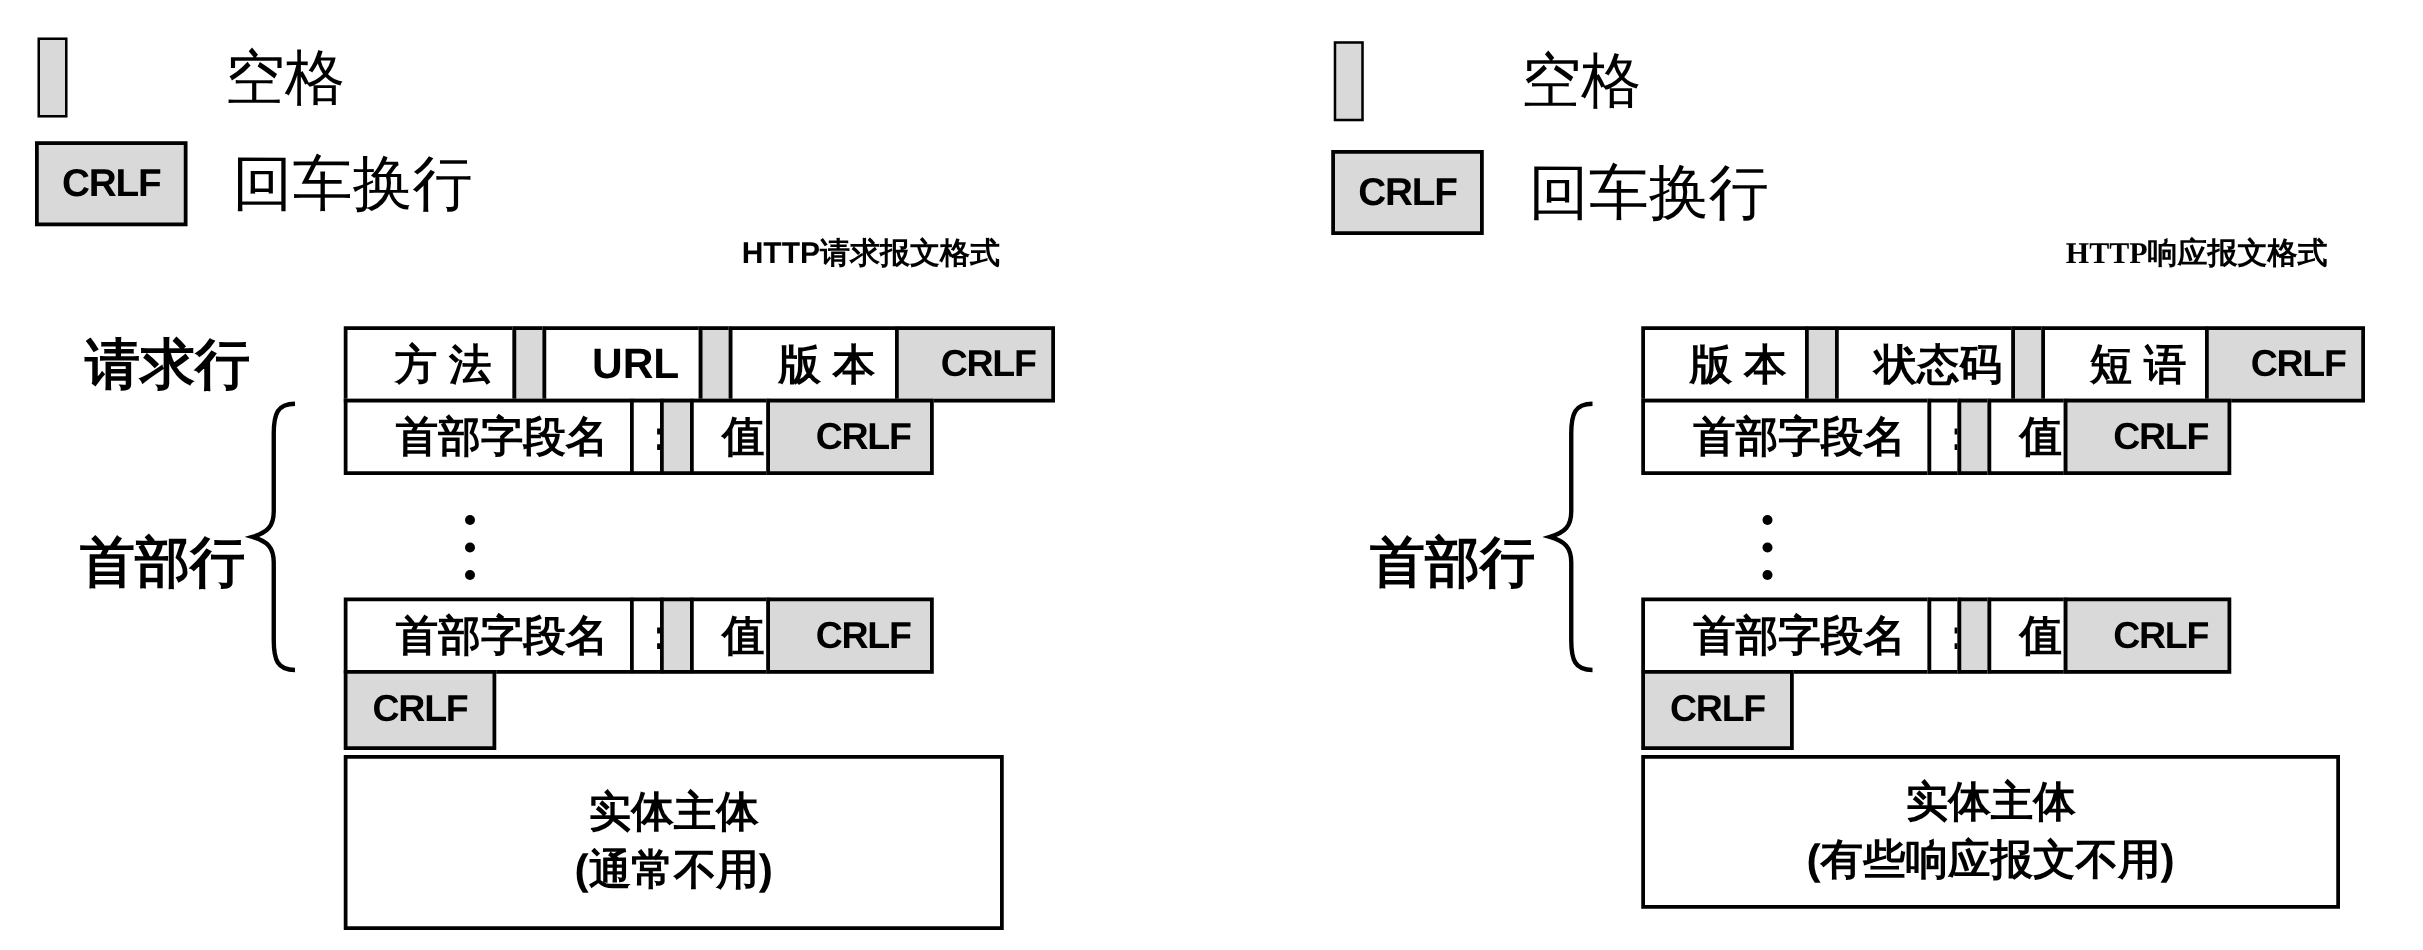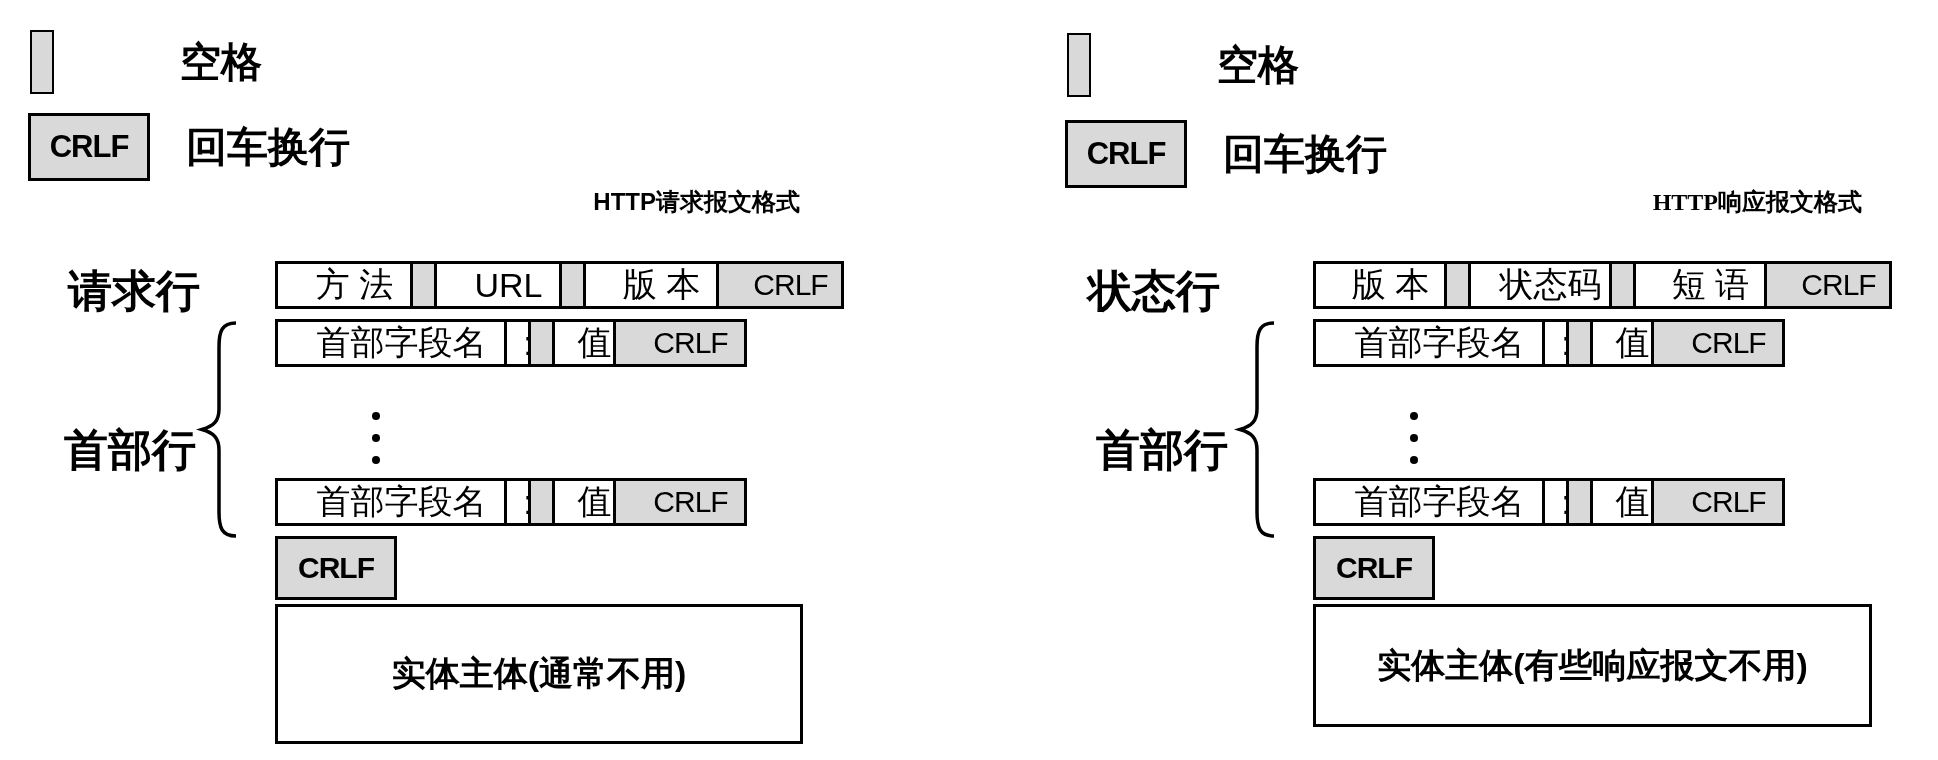--- a/index.html
+++ b/index.html
@@ -3,46 +3,46 @@
 <meta charset="utf-8">
 <style>
   html,body{margin:0;padding:0;background:#ffffff;}
   body{font-family:"Liberation Sans","DejaVu Sans",sans-serif;color:#000;}
   .canvas{position:relative;width:1938px;height:760px;background:#fff;overflow:hidden;}
 
   
   .row{position:absolute;display:flex;}
   .cell{box-sizing:border-box;border:3px solid #000;background:#fff;
         display:flex;align-items:center;justify-content:center;
-        font-weight:normal;font-size:34px;height:48px;padding-left:21px;}
+        font-weight:bold;font-size:34px;height:61px;padding-left:21px;}
   .cell + .cell{margin-left:-3px;}
   .cell.gray{background:#d9d9d9;}
   .cell.crlf-cell{font-size:30px;letter-spacing:-1px;}
   .cell.colon-cell{font-size:34px;}
 
   .side-label{position:absolute;display:flex;align-items:center;justify-content:flex-end;
               font-weight:bold;font-size:44px;}
   .diagram-title{position:absolute;text-align:right;font-weight:bold;font-size:24px;}
 
   .legend-space-box{position:absolute;box-sizing:border-box;width:24px;height:64px;
                     border:2px solid #000;background:#d9d9d9;}
   .legend-crlf-box{position:absolute;box-sizing:border-box;width:122px;height:68px;
                    border:3px solid #000;background:#d9d9d9;
                    display:flex;align-items:center;justify-content:center;
                    font-weight:bold;font-size:31px;letter-spacing:-1px;}
   .legend-label{position:absolute;display:flex;align-items:center;
-                font-weight:bold;font-size:41px;height:64px;}
+                font-weight:normal;font-size:48px;height:64px;}
 
   .crlf-row-box{position:absolute;box-sizing:border-box;width:122px;height:64px;
                 border:3px solid #000;background:#d9d9d9;
                 display:flex;align-items:center;justify-content:center;
                 font-weight:bold;font-size:30px;letter-spacing:-1px;}
 
   .entity-box{position:absolute;box-sizing:border-box;border:3px solid #000;background:#fff;
-              display:flex;flex-direction:row;align-items:center;justify-content:center;
+              display:flex;flex-direction:column;align-items:center;justify-content:center;
               font-weight:bold;font-size:34px;line-height:1.35;text-align:center;}
 
   .ellipsis{position:absolute;display:flex;flex-direction:column;align-items:center;gap:14px;}
   .ellipsis i{width:8px;height:8px;background:#000;border-radius:50%;display:block;}
 
   .brace{position:absolute;}
 </style>
 </head>
 <body>
 
@@ -99,21 +99,20 @@
     <div>(通常不用)</div>
   </div>
 
   <div class="legend-space-box" style="left:1067px;top:33px;"></div>
   <div class="legend-label" style="left:1217px;top:33px;">空格</div>
   <div class="legend-crlf-box" style="left:1065px;top:120px;">CRLF</div>
   <div class="legend-label" style="left:1223px;top:122px;">回车换行</div>
 
   <div class="diagram-title" style="left:1292px;top:186px;width:570px;font-family:Liberation Serif, serif;">HTTP响应报文格式</div>
 
-  <div class="side-label" style="left:1060px;top:261px;width:160px;height:61px;">状态行</div>
   <div class="row" style="left:1313px;top:261px;">
     <div class="cell" style="width:134px;">版 本</div>
     <div class="cell gray" style="width:25px;"></div>
     <div class="cell" style="width:144px;">状态码</div>
     <div class="cell gray" style="width:26px;"></div>
     <div class="cell" style="width:134px;">短 语</div>
     <div class="cell gray crlf-cell" style="width:128px;">CRLF</div>
   </div>
 
   <div class="row" style="left:1313px;top:319px;">

